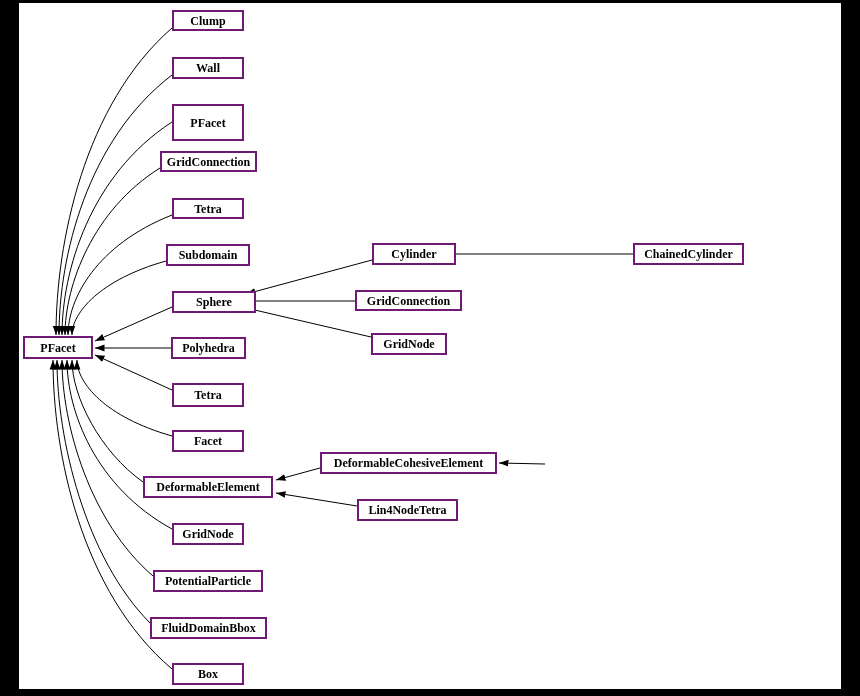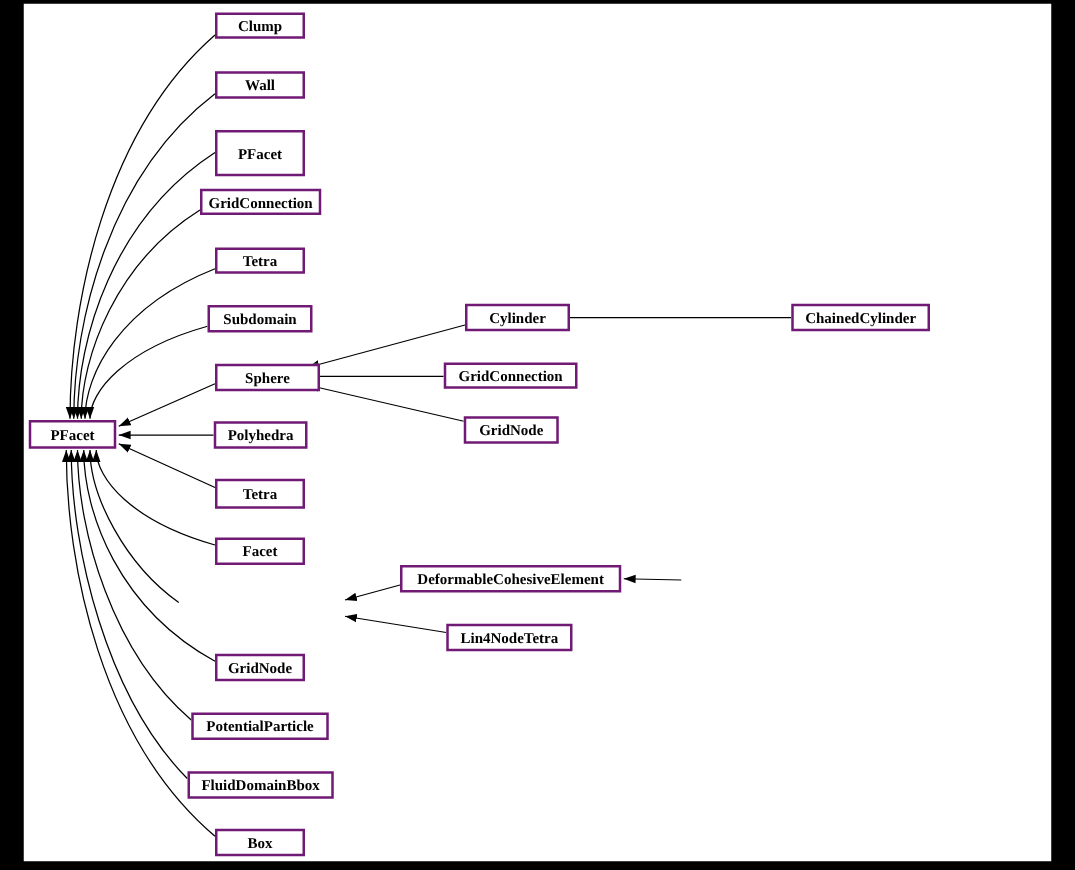--- a/index.html
+++ b/index.html
@@ -62,20 +62,21 @@
   <div class="node" style="left:172px;top:10px;width:72px;height:21px">Clump</div>
   <div class="node" style="left:172px;top:57px;width:72px;height:22px">Wall</div>
   <div class="node" style="left:172px;top:104px;width:72px;height:37px">PFacet</div>
   <div class="node" style="left:160px;top:151px;width:97px;height:21px">GridConnection</div>
   <div class="node" style="left:172px;top:198px;width:72px;height:21px">Tetra</div>
   <div class="node" style="left:166px;top:244px;width:84px;height:22px">Subdomain</div>
   <div class="node" style="left:172px;top:291px;width:84px;height:22px">Sphere</div>
   <div class="node" style="left:171px;top:337px;width:75px;height:22px">Polyhedra</div>
   <div class="node" style="left:172px;top:383px;width:72px;height:24px">Tetra</div>
   <div class="node" style="left:172px;top:430px;width:72px;height:22px">Facet</div>
+  <div class="node" style="left:143px;top:476px;width:130px;height:22px">DeformableElement</div>
   <div class="node" style="left:172px;top:523px;width:72px;height:22px">GridNode</div>
   <div class="node" style="left:153px;top:570px;width:110px;height:22px">PotentialParticle</div>
   <div class="node" style="left:150px;top:617px;width:117px;height:22px">FluidDomainBbox</div>
   <div class="node" style="left:172px;top:663px;width:72px;height:22px">Box</div>
   <div class="node" style="left:372px;top:243px;width:84px;height:22px">Cylinder</div>
   <div class="node" style="left:355px;top:290px;width:107px;height:21px">GridConnection</div>
   <div class="node" style="left:371px;top:333px;width:76px;height:22px">GridNode</div>
   <div class="node" style="left:320px;top:452px;width:177px;height:22px">DeformableCohesiveElement</div>
   <div class="node" style="left:357px;top:499px;width:101px;height:22px">Lin4NodeTetra</div>
   <div class="node" style="left:633px;top:243px;width:111px;height:22px">ChainedCylinder</div>

